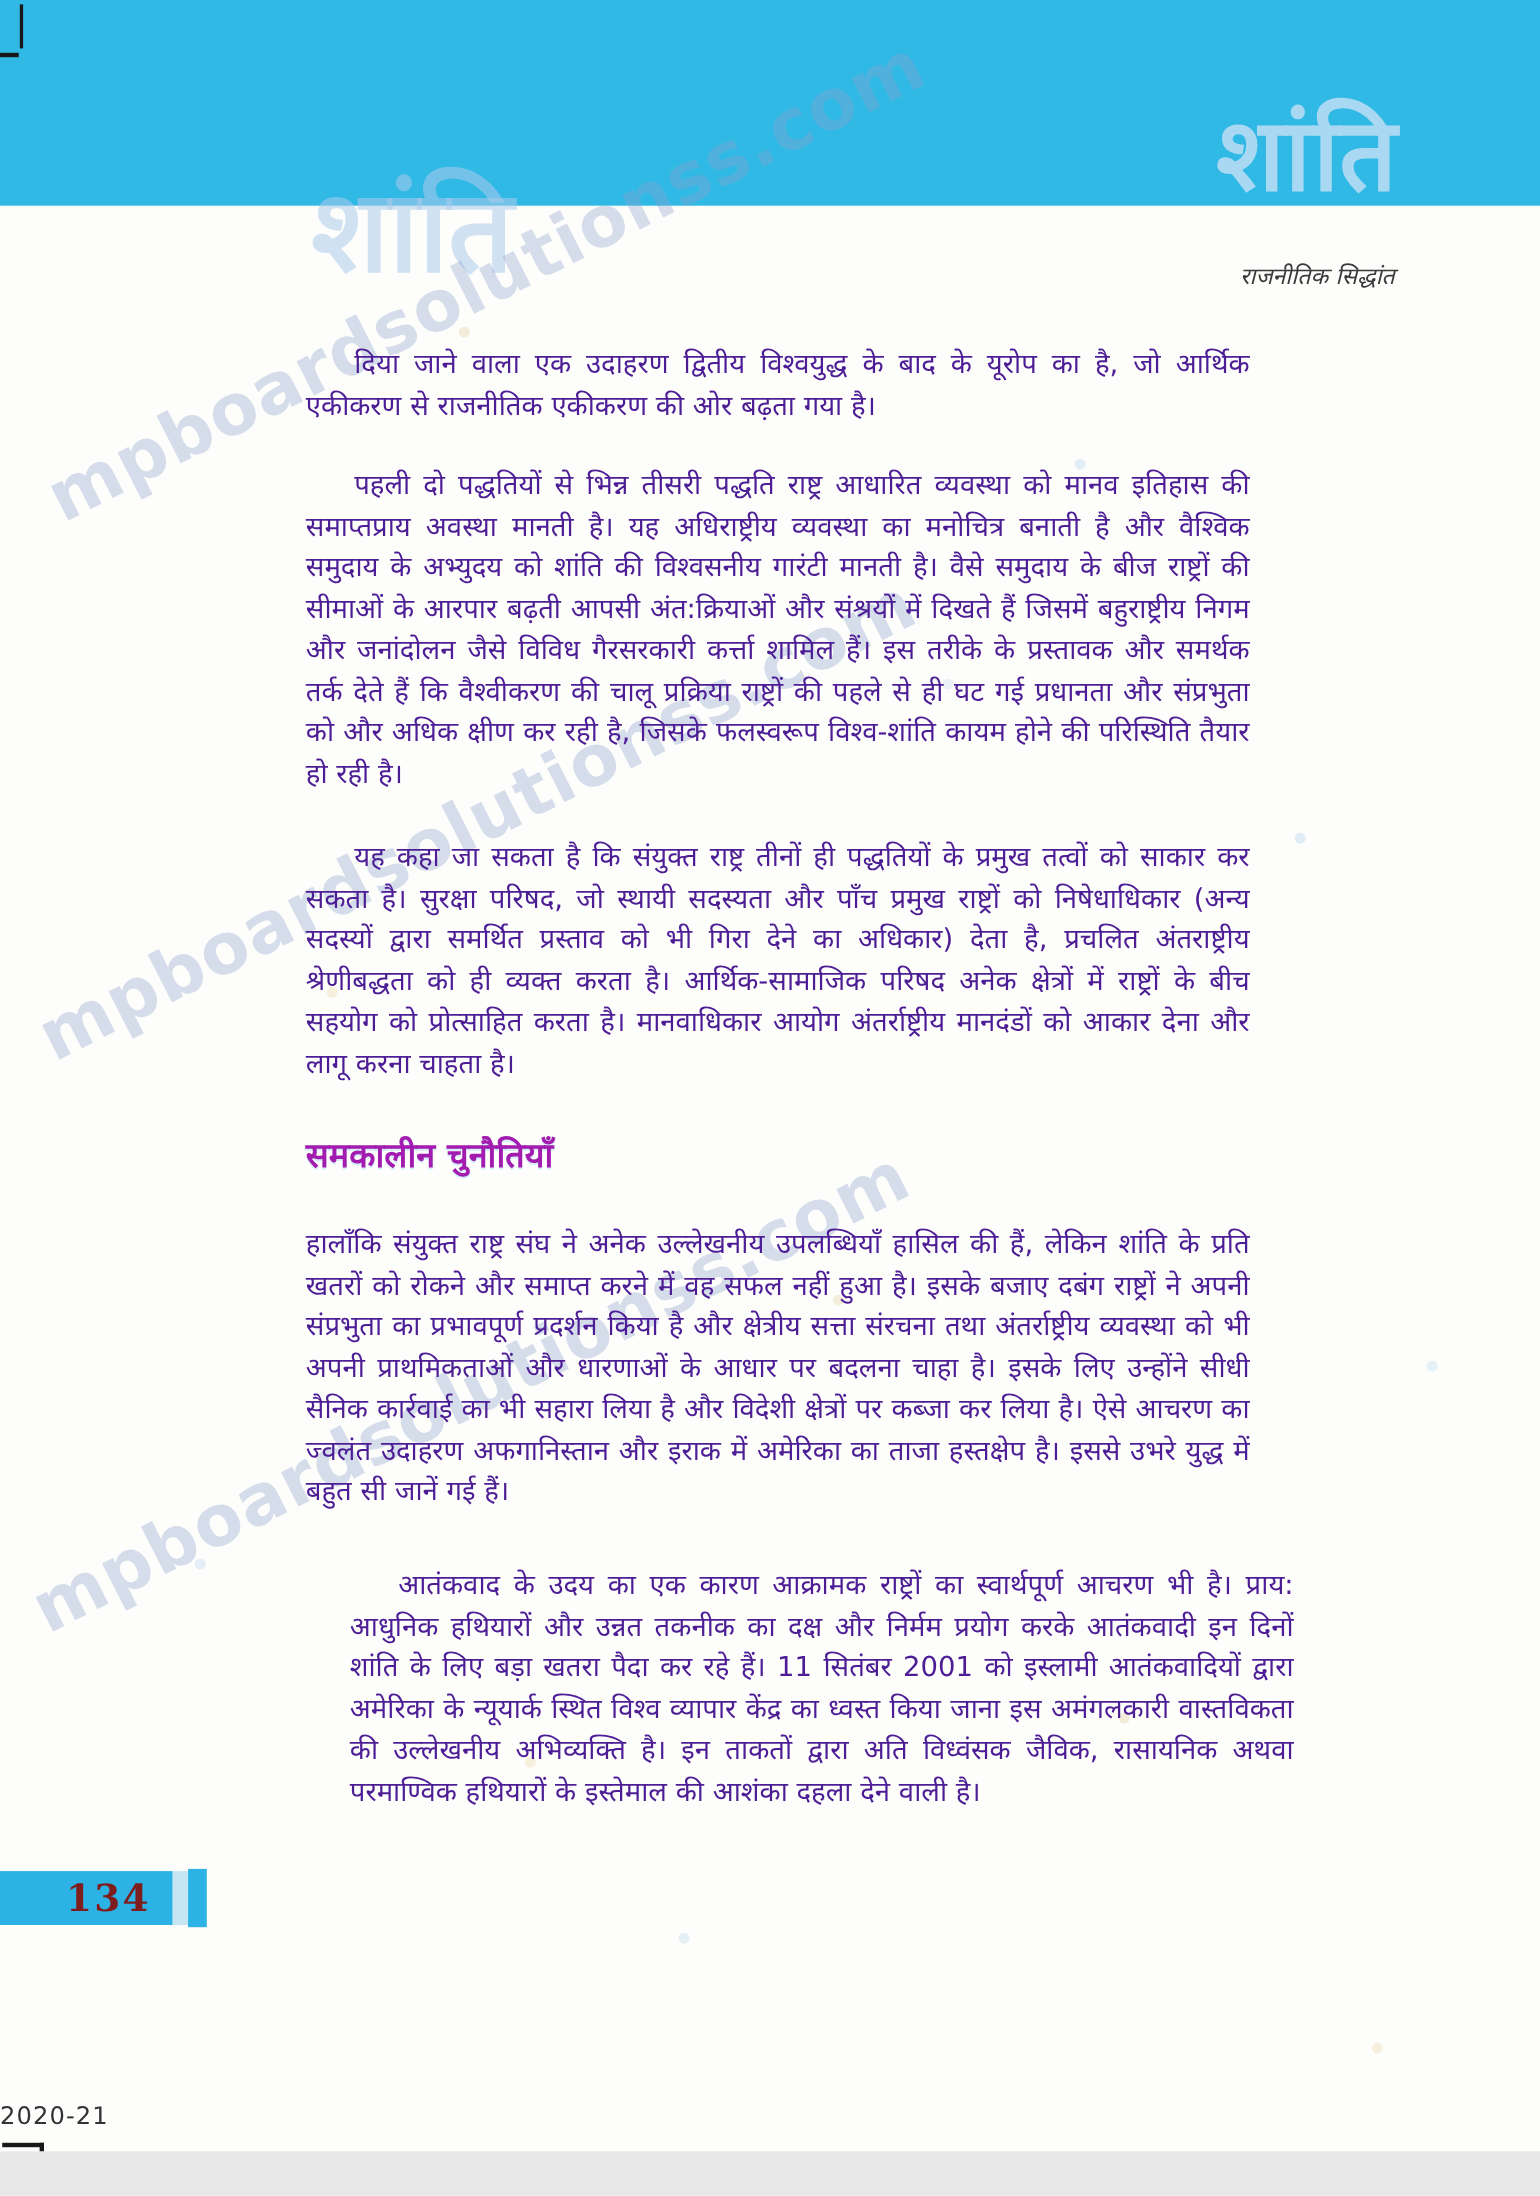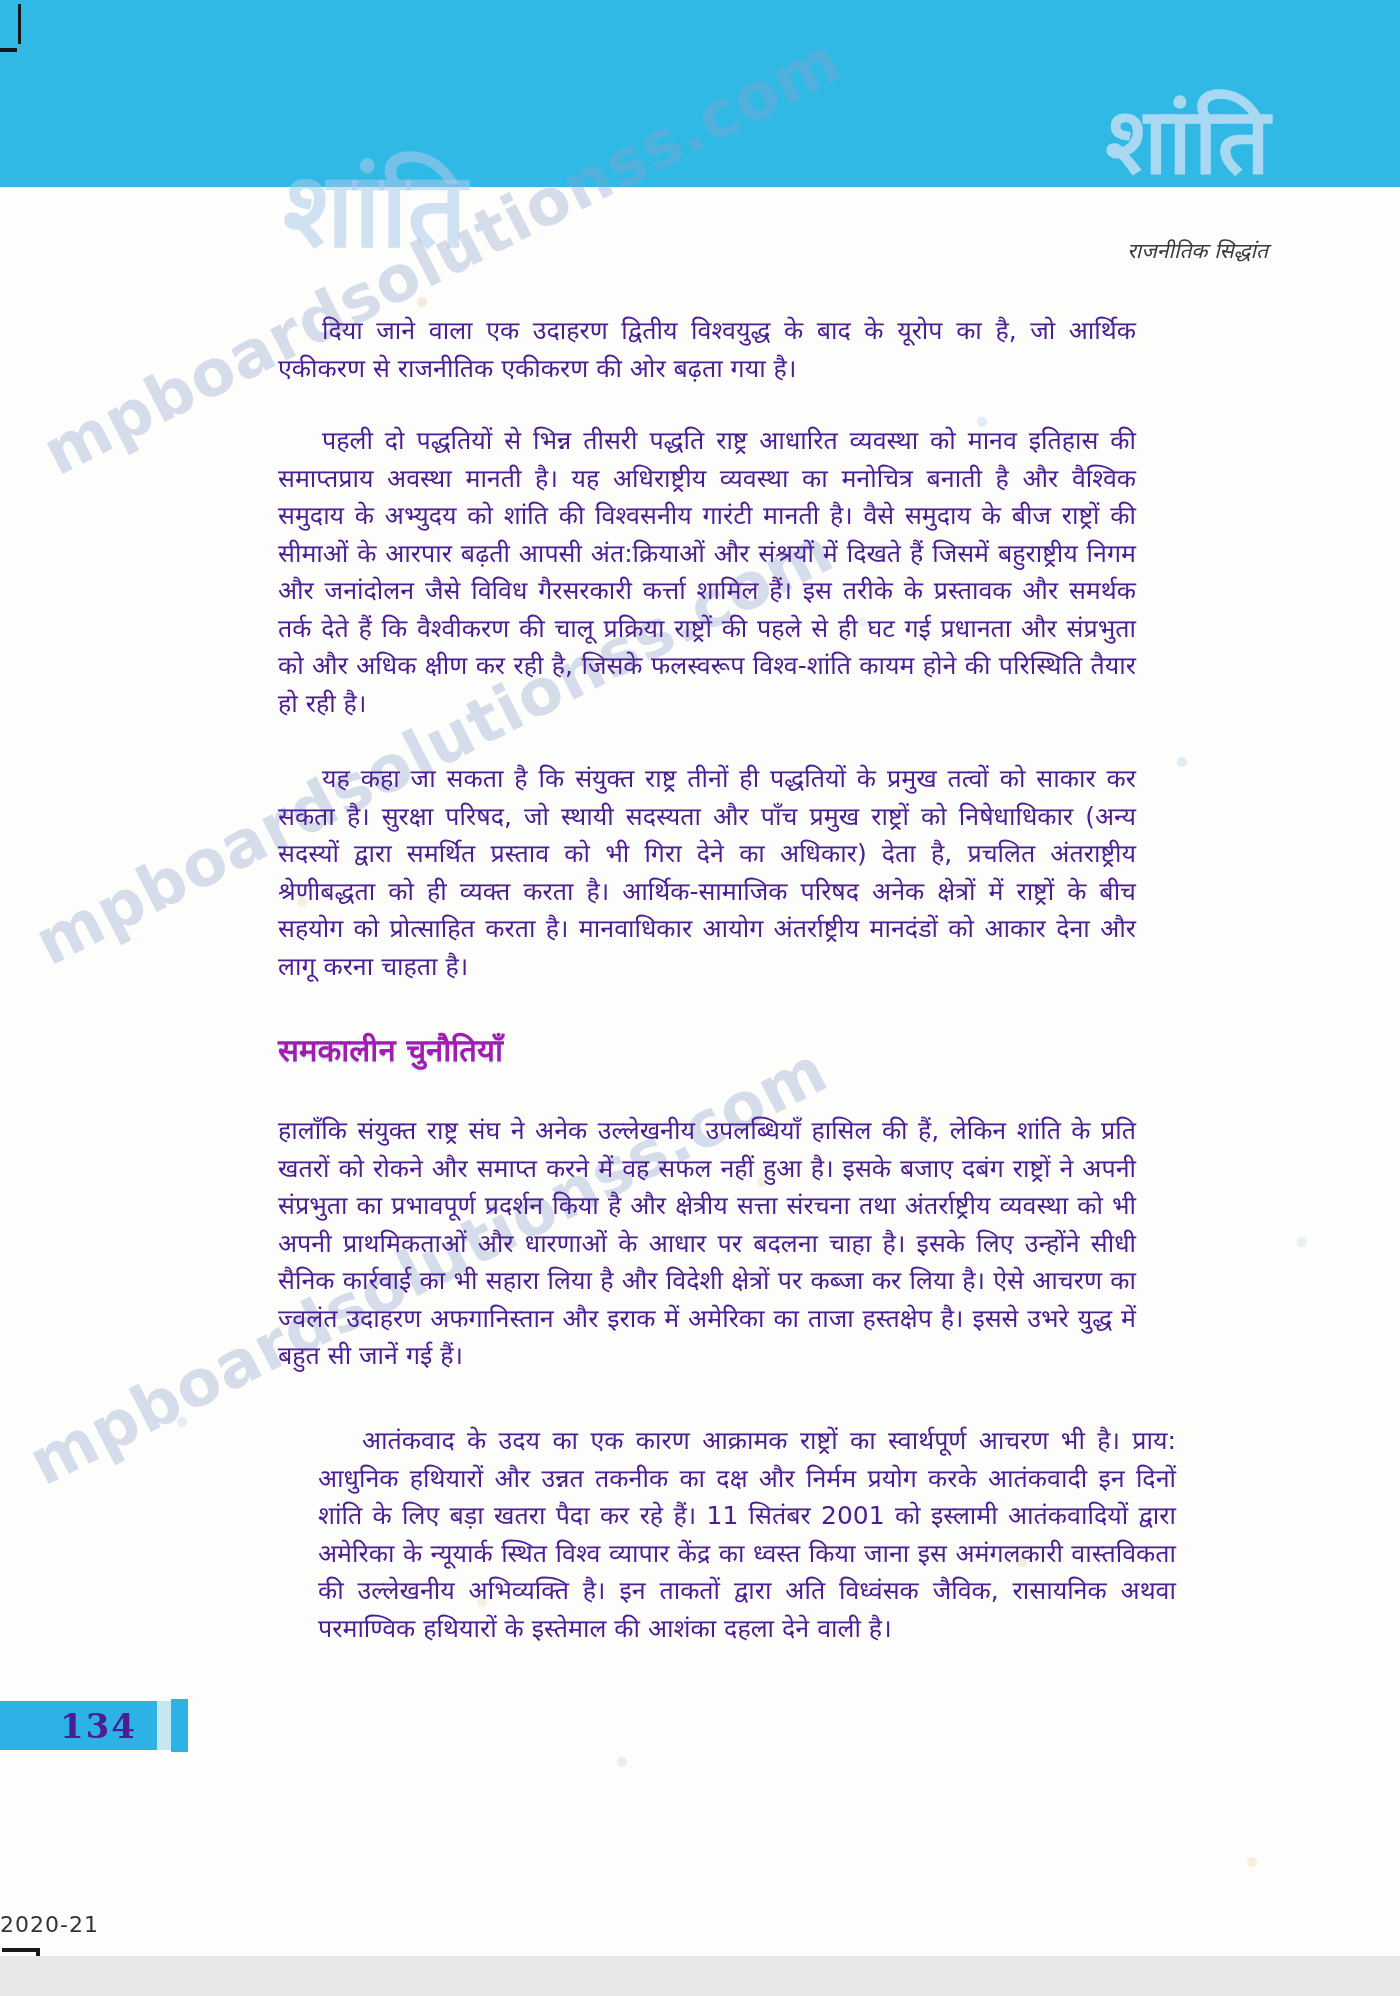--- a/index.html
+++ b/index.html
@@ -47,21 +47,21 @@
     font-size:31px;font-weight:bold;color:#a21caf;white-space:nowrap;
     text-shadow:0 2px 0 rgba(182,226,246,0.55);
   }
   .p0{top:312px;} .p1{top:422px;} .p2{top:760px;} .p3{top:1112px;} .p4{top:1422px;margin-left:40px;}
   .pagenum-box{
     position:absolute;left:0;top:1701px;width:157px;height:49px;background:#2cb2e4;
     display:flex;align-items:center;justify-content:flex-end;padding-right:20px;
     box-sizing:border-box;
   }
   .pagenum{
-    font-family:"DejaVu Serif",serif;font-weight:bold;font-size:34px;color:#4c1d95;
+    font-family:"DejaVu Serif",serif;font-weight:bold;font-size:34px;color:#7f1d1d;
     letter-spacing:2px;
   }
   .pagenum-strip{position:absolute;left:157px;top:1701px;width:14px;height:49px;background:#c6e6f4;}
   .pagenum-bar{position:absolute;left:171px;top:1699px;width:17px;height:53px;background:#2cb2e4;}
   .footer-year{
     position:absolute;left:0;top:1912px;width:1400px;text-align:left;
     font-size:22px;color:#333;letter-spacing:1px;
   }
   .mark{position:absolute;background:#181818;}
   .mark.tl-v{left:18px;top:4px;width:3px;height:40px;}

